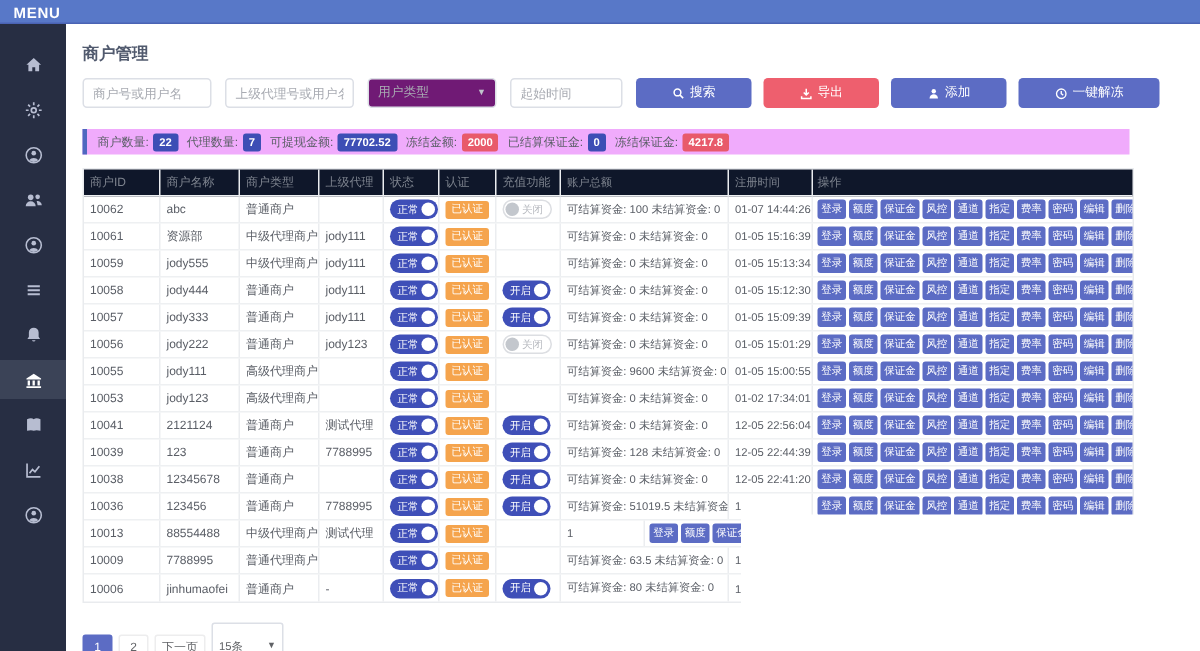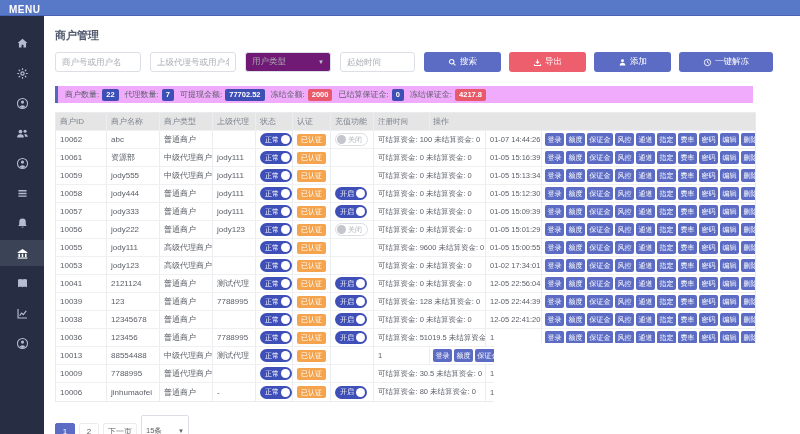--- a/index.html
+++ b/index.html
@@ -50,21 +50,21 @@
   .stat { display:flex; align-items:center; margin-right:6px; white-space:nowrap; }
   .stat .lbl { margin-right:3px; }
   .sbadge { color:#fff; border-radius:2px; padding:1.5px 4px; font-size:7.5px; font-weight:bold; }
   .sbadge.blue { background:var(--badgeblue); }
   .sbadge.red { background:var(--badgered); }
 
   
   .tbl { margin-top:9px; width:701px; border:1px solid #e9ebee; }
   .trow { display:flex; height:18px; border-bottom:1px solid #eef0f2; }
   .trow:last-child { border-bottom:none;justify-content:flex-end; }
-  .trow.head { background:#e5e5e5; }
+  .trow.head { background:#0f172a; }
   .tc { height:100%; display:flex; align-items:center; padding:0 4px;
     border-right:1px solid #ebedf0; overflow:hidden; white-space:nowrap;
     font-size:8px; color:#5a5e66; }
   .tc:last-child { border-right:none; }
   .head .tc { color:#7d838e; }
   .c0{width:51px}.c1{width:53px}.c2{width:53px}.c3{width:43px}
   .c4{width:37px}.c5{width:38px}.c6{width:43px}
   .c7{width:112px; font-size:7.5px}.c8{width:56px; font-size:7.5px}
   .c9{flex:1; gap:2px; padding:0 3px}
 
@@ -244,20 +244,21 @@
 
   <div class="tbl">
     <div class="trow head" id="thead">
         <div class="tc c0">商户ID</div>
         <div class="tc c1">商户名称</div>
         <div class="tc c2">商户类型</div>
         <div class="tc c3">上级代理</div>
         <div class="tc c4">状态</div>
         <div class="tc c5">认证</div>
         <div class="tc c6">充值功能</div>
+        <div class="tc c7">账户总额</div>
         <div class="tc c8">注册时间</div>
         <div class="tc c9">操作</div>
       </div>
     <div id="tbody">
         <div class="trow">
           <div class="tc c0">10062</div>
           <div class="tc c1">abc</div>
           <div class="tc c2">普通商户</div>
           <div class="tc c3"></div>
           <div class="tc c4">
@@ -692,21 +693,21 @@
           <div class="tc c4">
             <span class="tgl on">
               <span>正常</span>
               <span class="knob"></span>
             </span>
           </div>
           <div class="tc c5">
             <span class="badge-auth">已认证</span>
           </div>
           <div class="tc c6"></div>
-          <div class="tc c7">可结算资金: 30.5 未结算资金: 0</div>
+          <div class="tc c7">可结算资金: 63.5 未结算资金: 0</div>
           <div class="tc c8">1</div>
           <div class="tc c9">
             <button class="abtn">登录</button>
             <button class="abtn">额度</button>
             <button class="abtn">保证金</button>
             <button class="abtn">风控</button>
             <button class="abtn">通道</button>
             <button class="abtn">指定</button>
             <button class="abtn">费率</button>
             <button class="abtn">密码</button>

